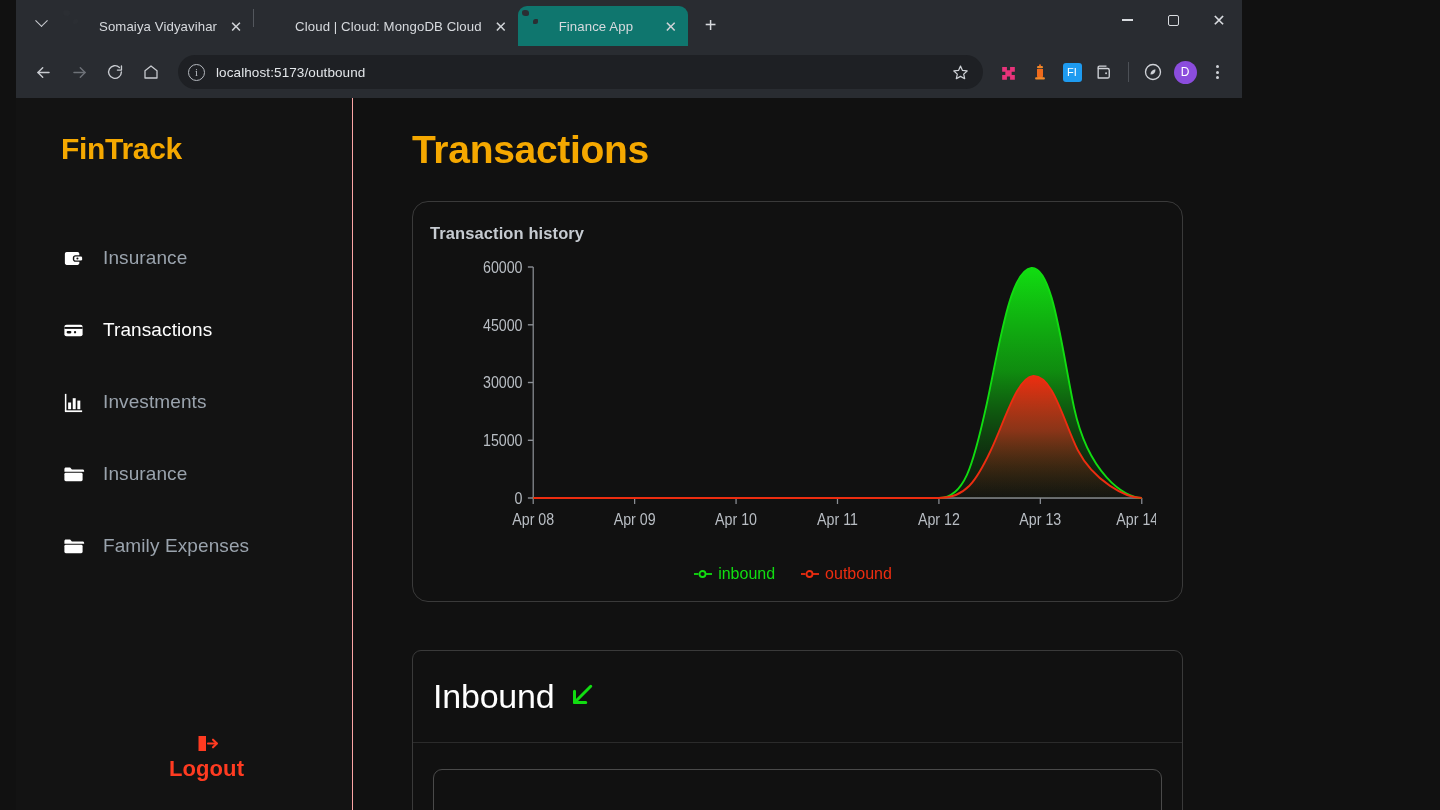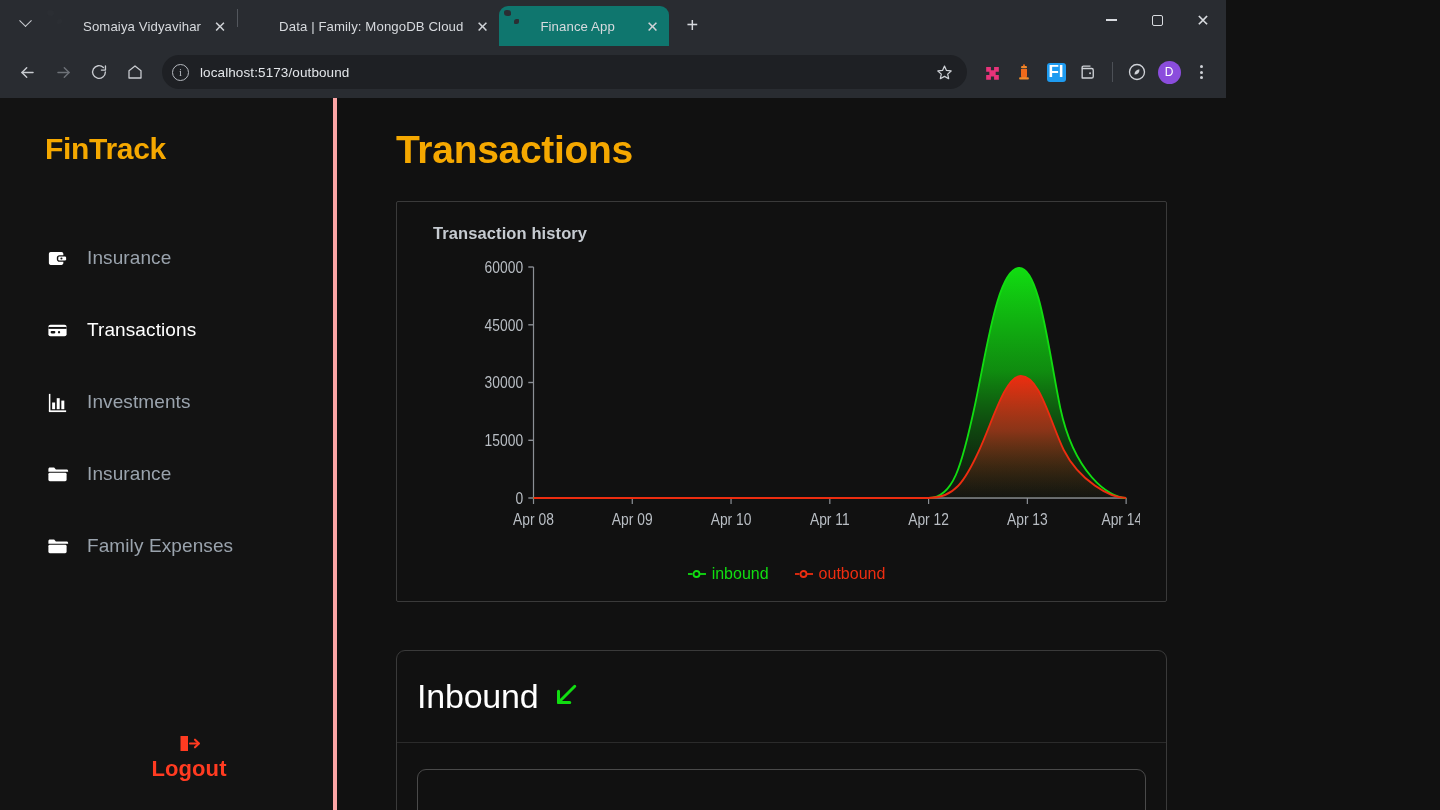--- a/index.html
+++ b/index.html
@@ -5,21 +5,21 @@
 <style>
   * { box-sizing: border-box; margin: 0; padding: 0; }
   html, body {
     width: 1440px; height: 810px;
     overflow: hidden;
     background: #111111;
     font-family: "Liberation Sans", sans-serif;
   }
 
   
-  .browser { width: 1226px; height: 810px; display: flex; flex-direction: column; }
+  .browser { width: 1226px; height: 810px; display: flex; flex-direction: column; margin-left: 16px; }
 
   .tabstrip {
     height: 46px; background: #292c31;
     display: flex; align-items: flex-end; position: relative; flex: 0 0 46px;
   }
   .tabstrip-spacer { width: 8px; }
   .chevron-btn {
     width: 34px; height: 30px; margin-bottom: 8px;
     display: flex; align-items: center; justify-content: center;
     border-radius: 6px; cursor: pointer;
@@ -93,33 +93,33 @@
     width: 17px; height: 17px; border-radius: 50%; border: 1.6px solid #b5b9bf;
     display: flex; align-items: center; justify-content: center;
     font-size: 11px; color: #b5b9bf; font-family: "Liberation Serif", serif;
     flex: 0 0 17px; margin-right: 11px;
   }
   .omnibox-url { font-size: 13.5px; color: #e3e6ea; flex: 1 1 auto; letter-spacing: .1px; }
   .ext { width: 30px; height: 30px; display: flex; align-items: center; justify-content: center;
          border-radius: 50%; cursor: pointer; flex: 0 0 30px; }
   .ext-sep { width: 1px; height: 20px; background: #4c5056; margin: 0 7px; }
   .ext-fi { width: 19px; height: 19px; background: #1e9bf0; border-radius: 3px; color: #fff;
-            font-size: 17px; font-weight: bold; display: flex; align-items: center; justify-content: center;
+            font-size: 11px; font-weight: normal; display: flex; align-items: center; justify-content: center;
             font-family: "Liberation Sans", sans-serif; }
   .avatar { width: 23px; height: 23px; border-radius: 50%; background: #8b4ddd; color: #fff;
             font-size: 12px; display: flex; align-items: center; justify-content: center; font-weight: 500; }
   .kebab { display: flex; flex-direction: column; gap: 2.5px; }
   .kebab i { width: 3px; height: 3px; background: #cfd2d7; border-radius: 50%; display: block; }
 
   
   .viewport { flex: 1 1 auto; display: flex; background: #111111; overflow: hidden; position: relative; }
 
   .sidebar {
     width: 337px; flex: 0 0 337px; background: #131313;
-    border-right: 4px solid #fca5a5; padding: 34px 0 0 0;
+    border-right: 1px solid #fca5a5; padding: 34px 0 0 0;
     display: flex; flex-direction: column;
   }
   .brand {
     font-size: 30px; font-weight: bold; color: #F5A800; padding: 0 0 0 45px;
     letter-spacing: -0.3px; margin-bottom: 56px;
   }
   .navlist { display: flex; flex-direction: column; }
   .navitem {
     display: flex; align-items: center; gap: 18px;
     padding: 0 0 0 45px; height: 72px; cursor: pointer;
@@ -134,22 +134,22 @@
     color: #FF3B21; font-size: 22px; font-weight: bold; letter-spacing: .1px; flex-direction: column;
   }
 
   .content { flex: 1 1 auto; overflow: hidden; padding: 30px 0 0 0; position: relative; }
   .page-title {
     font-size: 39px; font-weight: bold; color: #F5A800; padding-left: 59px;
     letter-spacing: -0.3px; margin-bottom: 29px;
   }
   .cards { padding: 0 59px 0 59px; }
   .card {
-    border: 1px solid #3a3a3a; border-radius: 2px; background: #111111;
-    padding: 22px 26px 18px 36px;
+    border: 1px solid #3a3a3a; border-radius: 16px; background: #111111;
+    padding: 22px 26px 18px 17px;
   }
   .card-title { font-size: 16.5px; font-weight: bold; color: #c6cbd1; margin-bottom: 10px; letter-spacing: .1px; }
 
   .chartwrap { position: relative; width: 100%; height: 310px; }
   .chartwrap svg { display: block; width: 100%; height: 100%; }
   .legend {
     display: flex; justify-content: center; gap: 26px; margin-top: 2px; font-size: 16px;
   }
   .legend-item { display: flex; align-items: center; gap: 6px; cursor: pointer; }
   .legend-item.inbound { color: #11DD11; }
@@ -183,21 +183,21 @@
 
     <div class="tab">
       <span class="tab-favicon"><span class="globe"></span></span>
       <span class="tab-title">Somaiya Vidyavihar</span>
       <span class="tab-close">✕</span>
     </div>
     <div class="tab-sep"></div>
 
     <div class="tab">
       <span class="tab-favicon"><span class="leaf"></span></span>
-      <span class="tab-title">Data | Family: MongoDB Cloud</span>
+      <span class="tab-title">Cloud | Cloud: MongoDB Cloud</span>
       <span class="tab-close">✕</span>
     </div>
 
     <div class="tab active">
       <span class="tab-favicon"><span class="globe"></span></span>
       <span class="tab-title">Finance App</span>
       <span class="tab-close">✕</span>
     </div>
 
     <div class="newtab">+</div>

